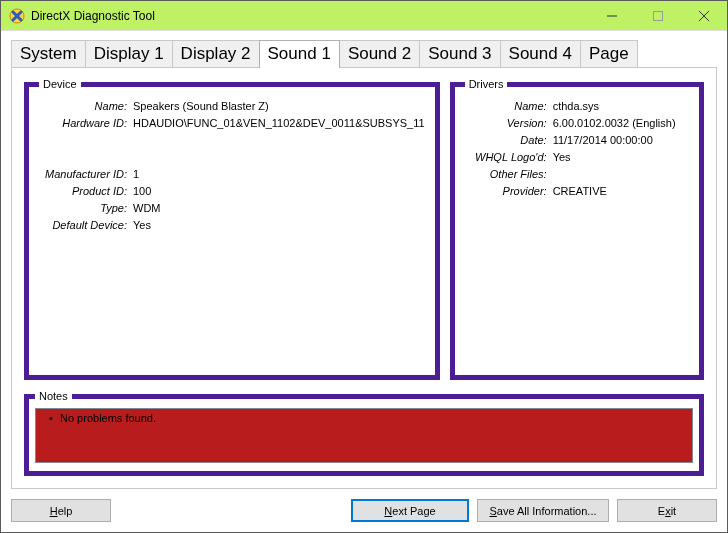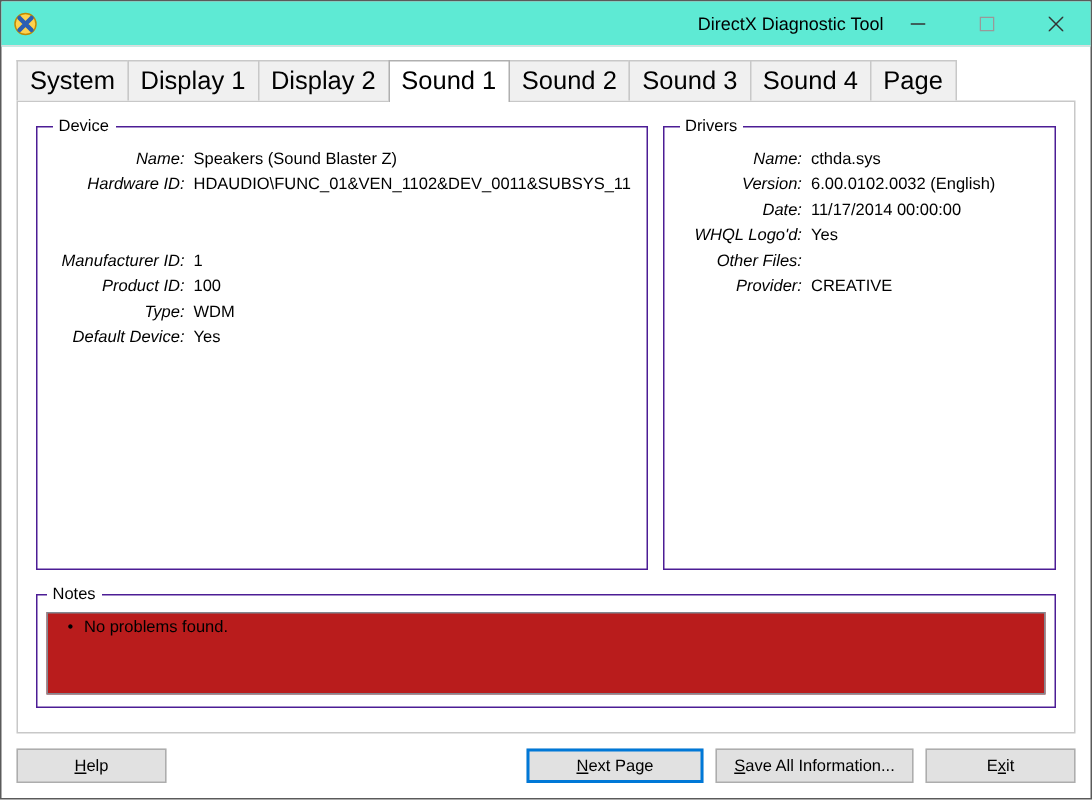--- a/index.html
+++ b/index.html
@@ -16,23 +16,22 @@
     border: 1px solid #5a5a5a;
     background: #fff;
     display: flex;
     flex-direction: column;
     position: relative;
   }
   .titlebar {
     height: 30px;
     display: flex;
     align-items: center;
-    background: #5eead4;
+    background: #bef264;
     border-bottom: 1px solid #ddd;
-    text-align: right;
   }
   .title-icon {
     width: 16px; height: 16px;
     margin: 0 6px 0 8px;
     position: relative;
   }
   .title-text {
     flex: 1;
     font-size: 12px;
   }
@@ -83,21 +82,21 @@
     position: relative;
     top: 0;
     z-index: 1;
   }
   .panels-row {
     display: flex;
     gap: 10px;
     flex: 0 0 302px;
   }
   fieldset {
-    border: 1px solid #4c1d95;
+    border: 5px solid #4c1d95;
     margin: 0;
     padding: 8px 10px 10px 10px;
     font-size: 11px;
   }
   legend { padding: 0 4px; font-size: 11px; }
   .device-box { flex: 1; }
   .drivers-box { width: 282px; }
   .kv {
     display: flex;
     line-height: 17px;

